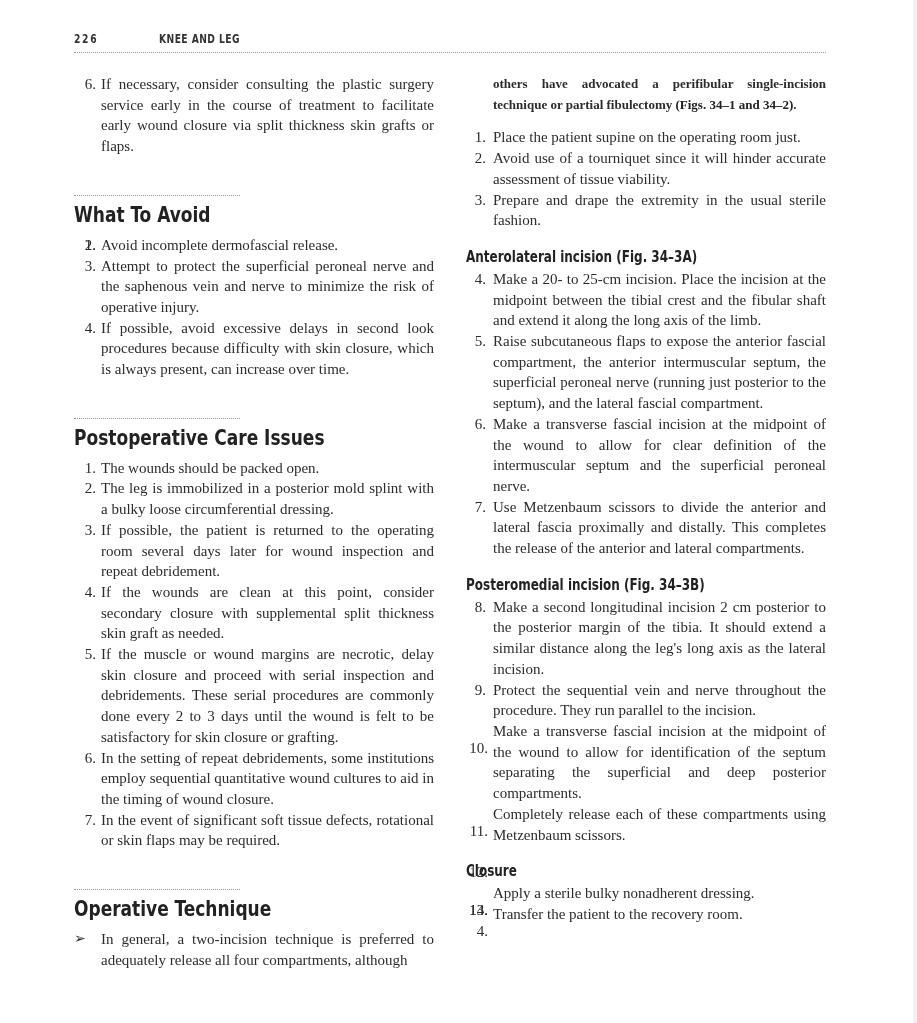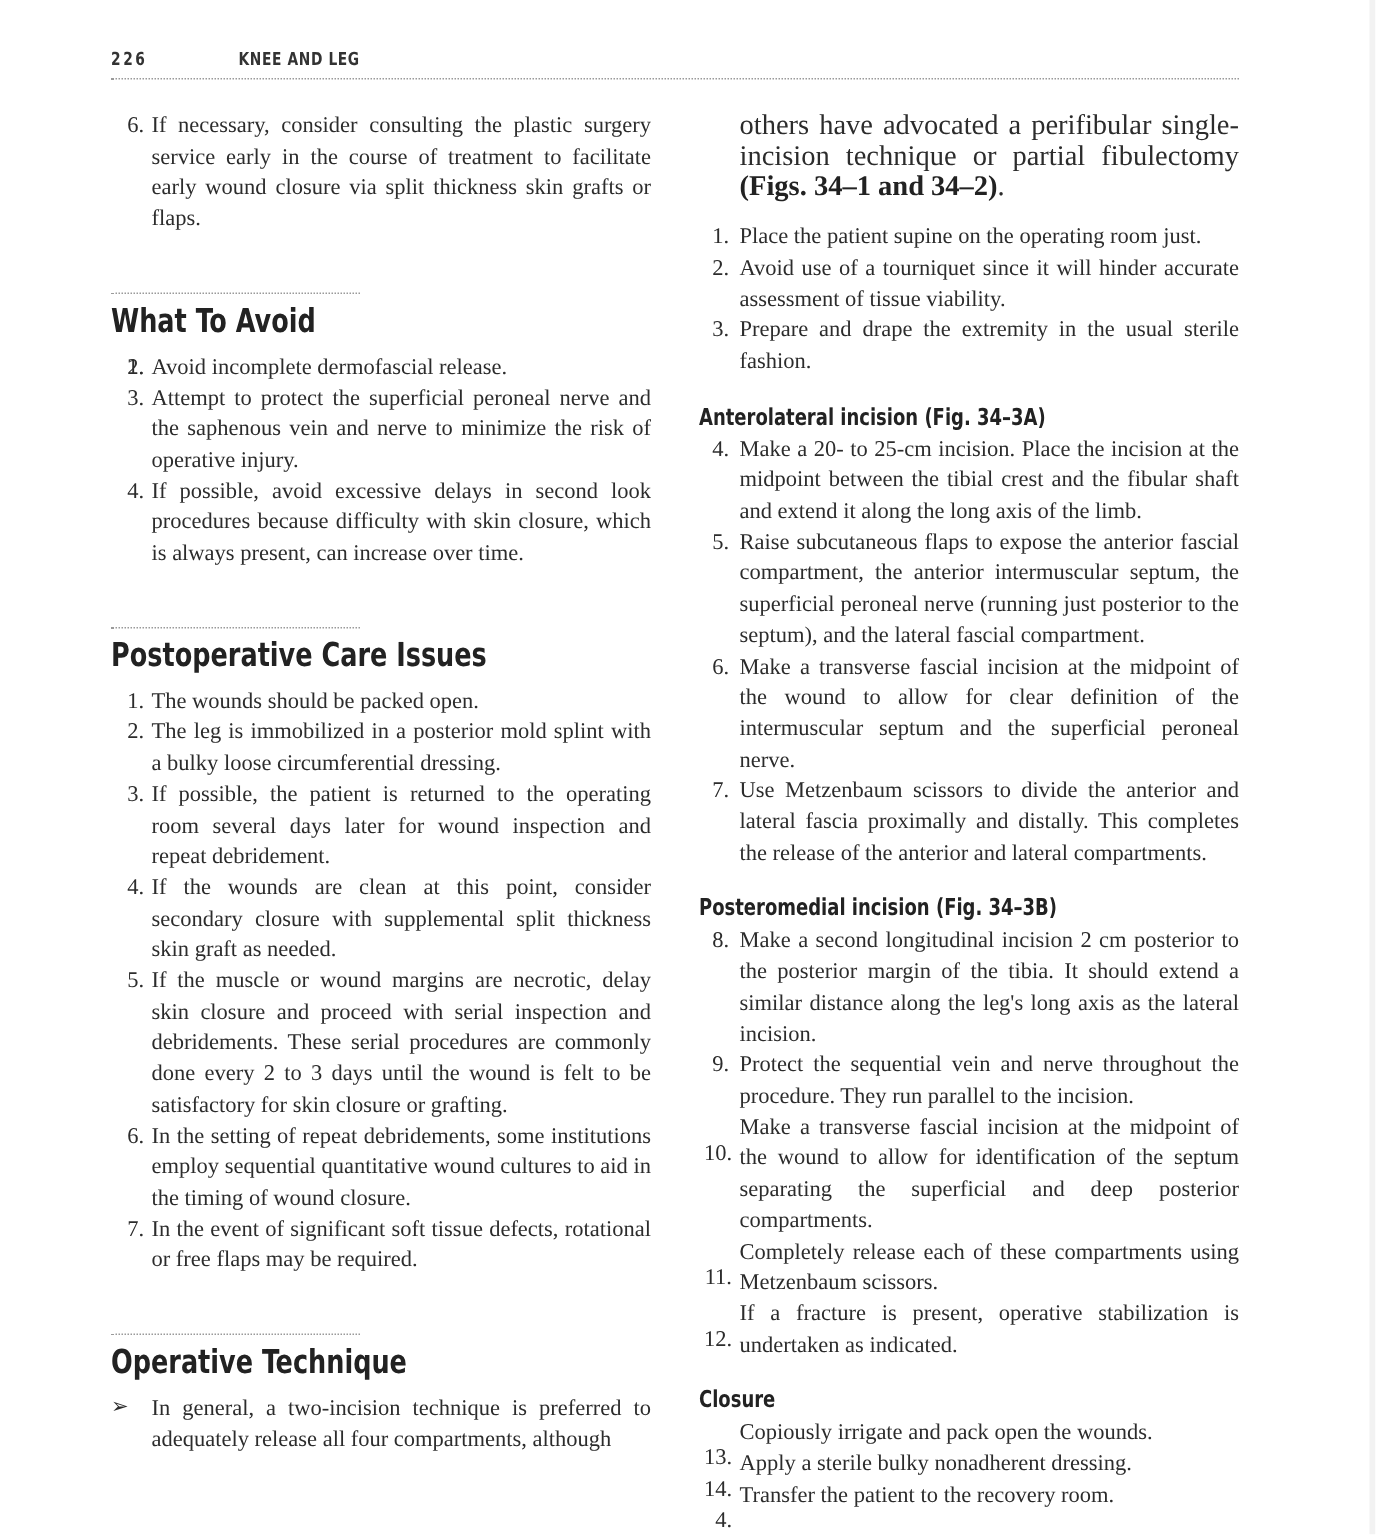--- a/index.html
+++ b/index.html
@@ -52,22 +52,23 @@
     line-height: 28px;
   }
   .sub-title {
     font-family: "DejaVu Sans Condensed", "Liberation Sans Narrow", "Liberation Sans", sans-serif;
     font-weight: bold; font-size: 15.5px; color: #222; margin: 0;
     transform: scaleX(0.86); transform-origin: left top; white-space: nowrap;
     line-height: 20px;
   }
   .bullet-glyph { position: absolute; left: 0; top: 0; font-size: 14px; }
   .para {
-    font-size: 19px; line-height: 20.7px; text-align: justify; color: #2c2c2c;
+    font-size: 13px; line-height: 20.7px; text-align: justify; color: #2c2c2c;
     padding-left: 27px;
+    font-weight: bold;
   }
   .para b { color: #222; }
 </style>
 </head>
 <body>
 
 <div class="edge-strip"></div>
 
 <div class="running-head">
   <span class="page-num">226</span>
@@ -101,21 +102,21 @@
   <div style="height:5px"></div>
   <h2 class="sec-title">Postoperative Care Issues</h2>
   <div style="height:6px"></div>
   <ol class="steps">
     <li class="item"><span class="num">1.</span><span>The wounds should be packed open.</span></li>
     <li class="item"><span class="num">2.</span><span>The leg is immobilized in a posterior mold splint with a bulky loose circumferential dressing.</span></li>
     <li class="item"><span class="num">3.</span><span>If possible, the patient is returned to the operating room several days later for wound inspection and repeat debridement.</span></li>
     <li class="item"><span class="num">4.</span><span>If the wounds are clean at this point, consider secondary closure with supplemental split thickness skin graft as needed.</span></li>
     <li class="item"><span class="num">5.</span><span>If the muscle or wound margins are necrotic, delay skin closure and proceed with serial inspection and debridements. These serial procedures are commonly done every 2 to 3 days until the wound is felt to be satisfactory for skin closure or grafting.</span></li>
     <li class="item"><span class="num">6.</span><span>In the setting of repeat debridements, some institutions employ sequential quantitative wound cultures to aid in the timing of wound closure.</span></li>
-    <li class="item"><span class="num">7.</span><span>In the event of significant soft tissue defects, rotational or free flaps may be required.</span></li>
+    <li class="item"><span class="num">7.</span><span>In the event of significant soft tissue defects, rotational or skin flaps may be required.</span></li>
   </ol>
 
   <div style="height:38px"></div>
   <div class="sec-rule"></div>
   <div style="height:5px"></div>
   <h2 class="sec-title">Operative Technique</h2>
   <div style="height:6px"></div>
   <ul class="bullets">
     <li class="item">
       <span class="bullet-glyph">➢</span>
@@ -147,24 +148,24 @@
   </ol>
 
   <div style="height:16px"></div>
   <h3 class="sub-title">Posteromedial incision (Fig. 34–3B)</h3>
   <div style="height:2px"></div>
   <ol class="steps">
     <li class="item"><span class="num">8.</span><span>Make a second longitudinal incision 2 cm posterior to the posterior margin of the tibia. It should extend a similar distance along the leg's long axis as the lateral incision.</span></li>
     <li class="item"><span class="num">9.</span><span>Protect the sequential vein and nerve throughout the procedure. They run parallel to the incision.</span></li>
     <li class="item two"><span class="num">10.</span><span>Make a transverse fascial incision at the midpoint of the wound to allow for identification of the septum separating the superficial and deep posterior compartments.</span></li>
     <li class="item two"><span class="num">11.</span><span>Completely release each of these compartments using Metzenbaum scissors.</span></li>
-    <li class="item two"><span class="num">12.</span><span>If a fracture is present, operative stabilization is undertaken as indicated.</span></li>
+    <li class="item two"><span class="num">12.</span></li>
   </ol>
 
   <div style="height:16px"></div>
   <h3 class="sub-title">Closure</h3>
   <div style="height:2px"></div>
   <ol class="steps">
-    <li class="item two"><span class="num">13.</span><span>Copiously irrigate and pack open the wounds.</span></li>
+    <li class="item two"><span class="num">13.</span></li>
     <li class="item two"><span class="num">14.</span><span>Apply a sterile bulky nonadherent dressing.</span></li>
     <li class="item two"><span class="num">4.</span><span>Transfer the patient to the recovery room.</span></li>
   </ol>
 </div>
 
 </body></html>

